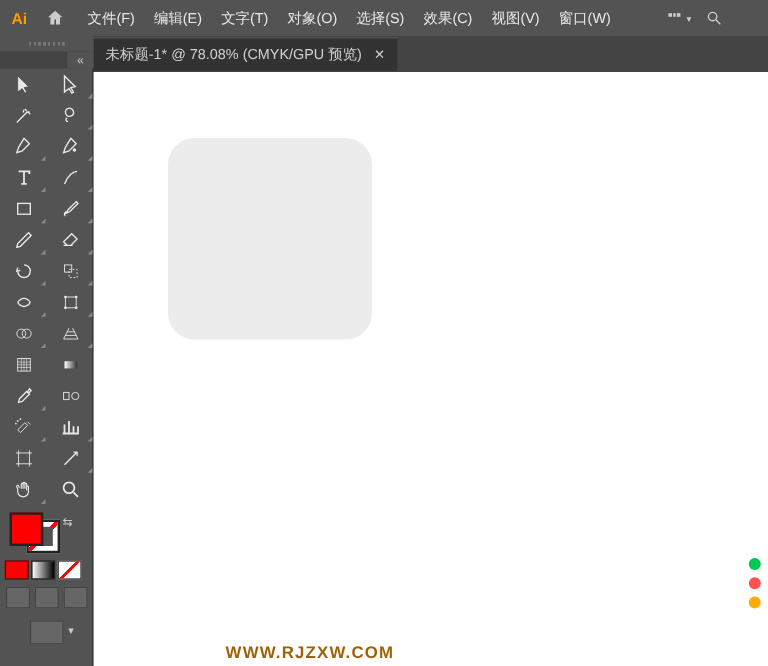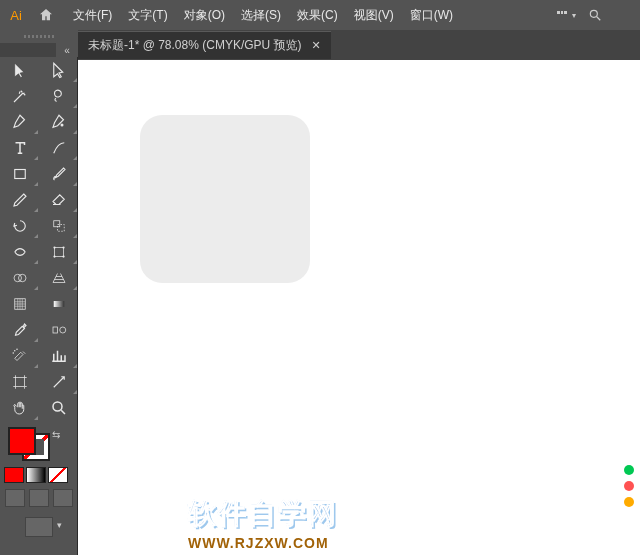--- a/index.html
+++ b/index.html
@@ -1,19 +1,19 @@
 <!DOCTYPE html>
 <html><head>
 <meta charset="utf-8">
 <style>
 * { margin: 0; padding: 0; box-sizing: border-box; font-family: "Microsoft YaHei", sans-serif; }
 body { width: 640px; height: 555px; background: #323232; overflow: hidden; position: relative; }
 
 .menubar { height: 30px; background: #535353; display: flex; align-items: center; padding-left: 5px; color: #e8e8e8; font-size: 12px; }
-.app-logo { width: 22px; height: 22px; display: flex; align-items: center; justify-content: center; font-weight: normal; font-size: 13px; color: #ff9a00; margin-right: 8px; }
+.app-logo { width: 22px; height: 22px; display: flex; align-items: center; justify-content: center; font-weight: bold; font-size: 13px; color: #ff9a00; margin-right: 8px; }
 .home-icon { width: 22px; height: 22px; display: flex; align-items: center; justify-content: center; margin-right: 8px; }
 .menu-item { padding: 10px 8px; height: 30px; display: flex; align-items: center; cursor: default; }
 .menu-right { margin-left: auto; display: flex; align-items: center; padding-right: 30px; }
 .workspace-btn { width: 30px; height: 24px; display: flex; align-items: center; justify-content: center; }
 .search-btn { width: 30px; height: 24px; display: flex; align-items: center; justify-content: center; }
 
 .tabbar { height: 30px; background: #434343; display: flex; align-items: center; padding-left: 78px; color: #d0d0d0; font-size: 12px; }
 .tab { height: 28px; display: flex; align-items: center; padding: 0 10px; background: #323232; border-top: 1px solid #5a5a5a; }
 .tab-close { margin-left: 10px; font-size: 11px; cursor: pointer; }
 
@@ -58,20 +58,21 @@
 <body>
 
 <div class="menubar">
   <div class="app-logo">Ai</div>
   <div class="home-icon">
     <svg viewBox="0 0 24 24" width="16" height="16" fill="#ccc">
         <path d="M12 3l9 8h-3v9h-5v-6h-2v6H6v-9H3z"></path>
       </svg>
   </div>
   <div class="menu-item">文件(F)</div>
+  <div class="menu-item">编辑(E)</div>
   <div class="menu-item">文字(T)</div>
   <div class="menu-item">对象(O)</div>
   <div class="menu-item">选择(S)</div>
   <div class="menu-item">效果(C)</div>
   <div class="menu-item">视图(V)</div>
   <div class="menu-item">窗口(W)</div>
   <div class="menu-right">
     <div class="workspace-btn">
       <svg viewBox="0 0 24 24" width="16" height="12" fill="#ccc">
           <rect x="2" y="4" width="6" height="6"></rect>
@@ -283,20 +284,19 @@
     <div class="dm-btn"></div>
     <div class="dm-btn"></div>
   </div>
   <div class="screen-mode">
     <div class="sm-btn"></div>
   </div>
 </div>
 
 <div class="canvas">
   <div class="shape"></div>
-  <div class="watermark">软件自学网</div>
   <div class="watermark-url">WWW.RJZXW.COM</div>
   <div class="right-dots">
     <div class="dot" style="background:#00c853"></div>
     <div class="dot" style="background:#ff5252"></div>
     <div class="dot" style="background:#ffab00"></div>
   </div>
 </div>
 
 </body></html>

